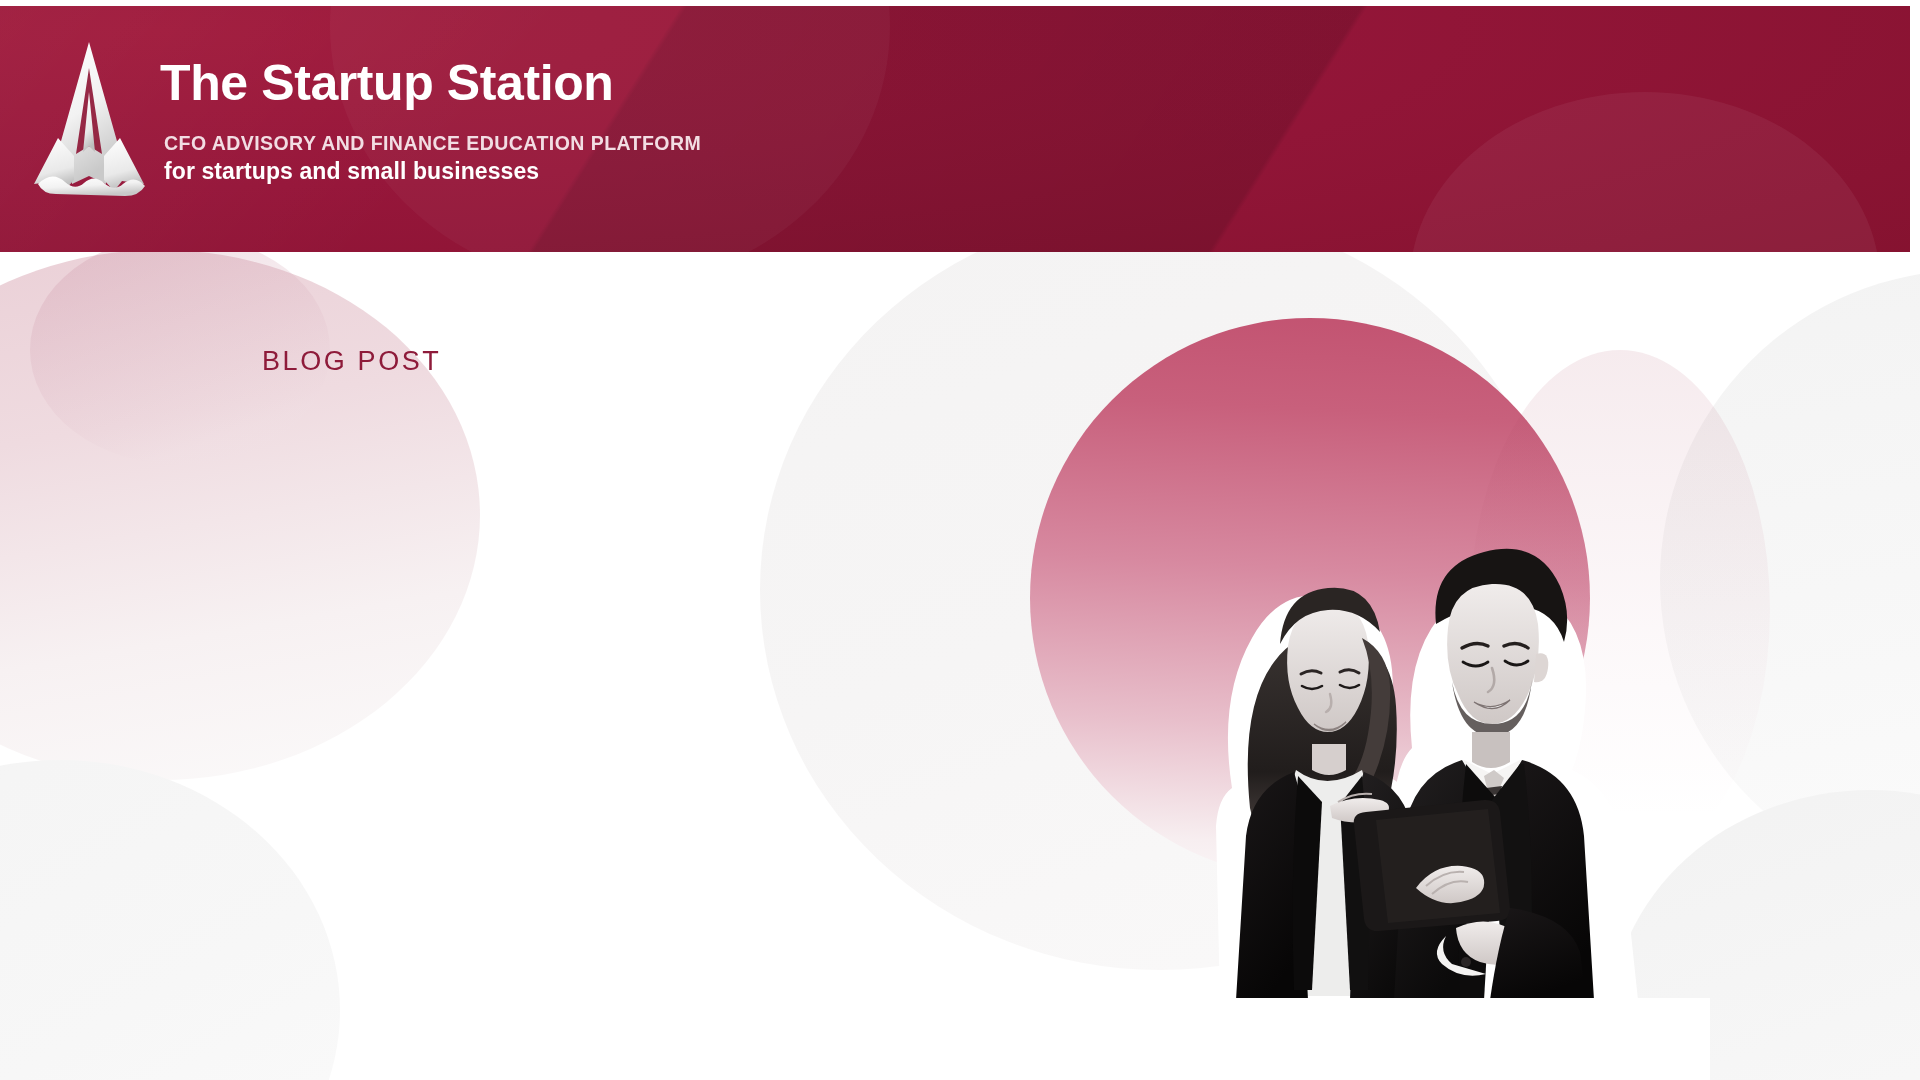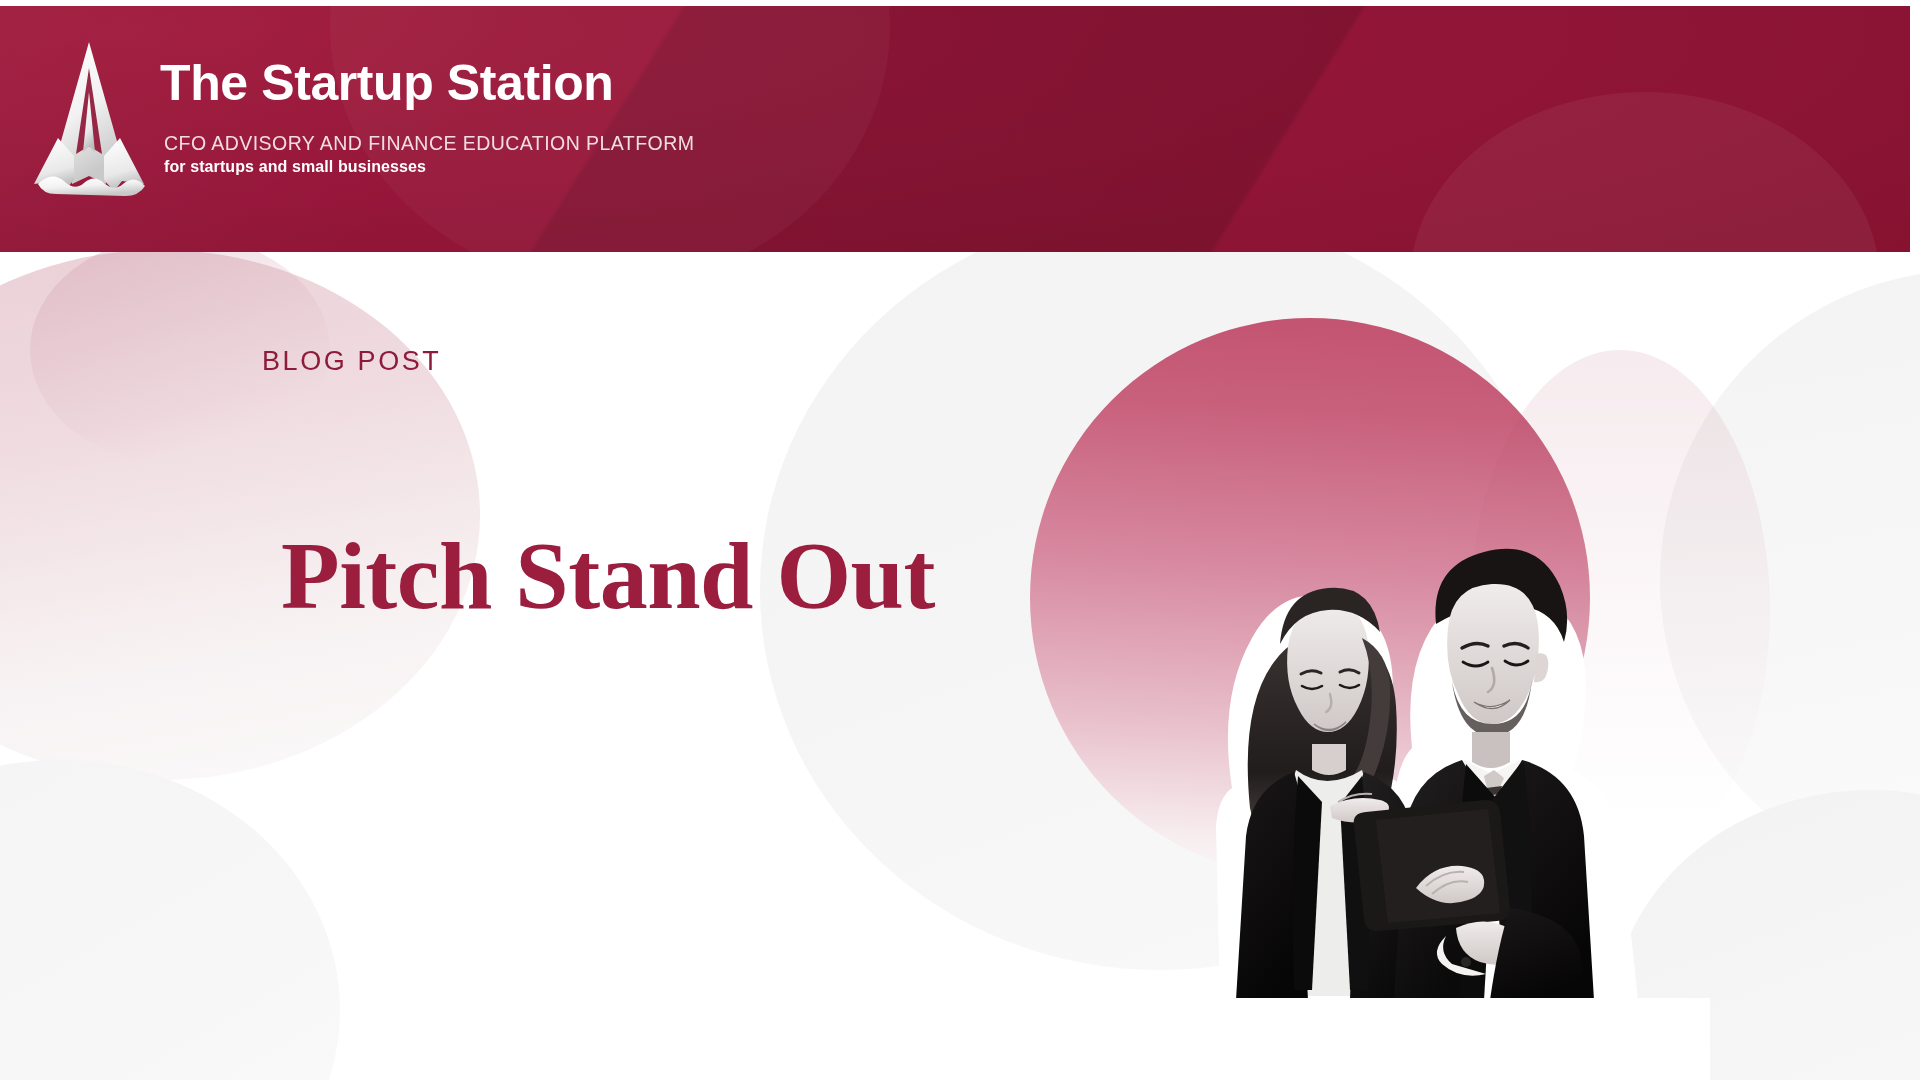--- a/index.html
+++ b/index.html
@@ -45,26 +45,26 @@
   .logo-mark svg{display:block;width:122px;height:166px;}
 
   .brand-title{
     position:absolute;left:160px;top:52px;
     color:#ffffff;font-weight:bold;font-size:50px;letter-spacing:-0.4px;
     font-family:"Liberation Sans", sans-serif;line-height:1;
     white-space:nowrap;
   }
   .brand-tag1{
     position:absolute;left:164px;top:126px;
-    color:#f2dde3;font-weight:normal;font-size:19.5px;letter-spacing:0.45px;
+    color:#f2dde3;font-weight:bold;font-size:19.5px;letter-spacing:0.45px;
     white-space:nowrap;
   }
   .brand-tag2{
     position:absolute;left:164px;top:152px;
-    color:#ffffff;font-weight:bold;font-size:16px;letter-spacing:0.1px;
+    color:#ffffff;font-weight:bold;font-size:23px;letter-spacing:0.1px;
     white-space:nowrap;
   }
 
   
   .blob{position:absolute;border-radius:50%;pointer-events:none;}
   .blob-pink-tl{
     left:-160px;top:250px;width:640px;height:530px;
     background:linear-gradient(170deg,#eacfd6 0%, #efdbe0 35%, #f7f1f2 70%, #fbfafa 100%);
   }
   .blob-grey-l{
@@ -174,21 +174,20 @@
 
       <div class="brand-title">The Startup Station</div>
       <div class="brand-tag1">CFO ADVISORY AND FINANCE EDUCATION PLATFORM</div>
       <div class="brand-tag2">for startups and small businesses</div>
     </div>
   </div>
 
   <div class="kicker">BLOG POST</div>
 
   <div class="title">
-    <span class="ln">Pitch Stand Out</span>
   </div>
 
   <div class="photo">
     <svg width="470" height="512" viewBox="0 0 470 512" xmlns="http://www.w3.org/2000/svg" aria-hidden="true">
       <defs>
         <linearGradient id="skin" x1="0" y1="0" x2="0" y2="1">
           <stop offset="0%" stop-color="#f0eceb"></stop>
           <stop offset="100%" stop-color="#cfc8c6"></stop>
         </linearGradient>
         <linearGradient id="hairW" x1="0" y1="0" x2="0" y2="1">

